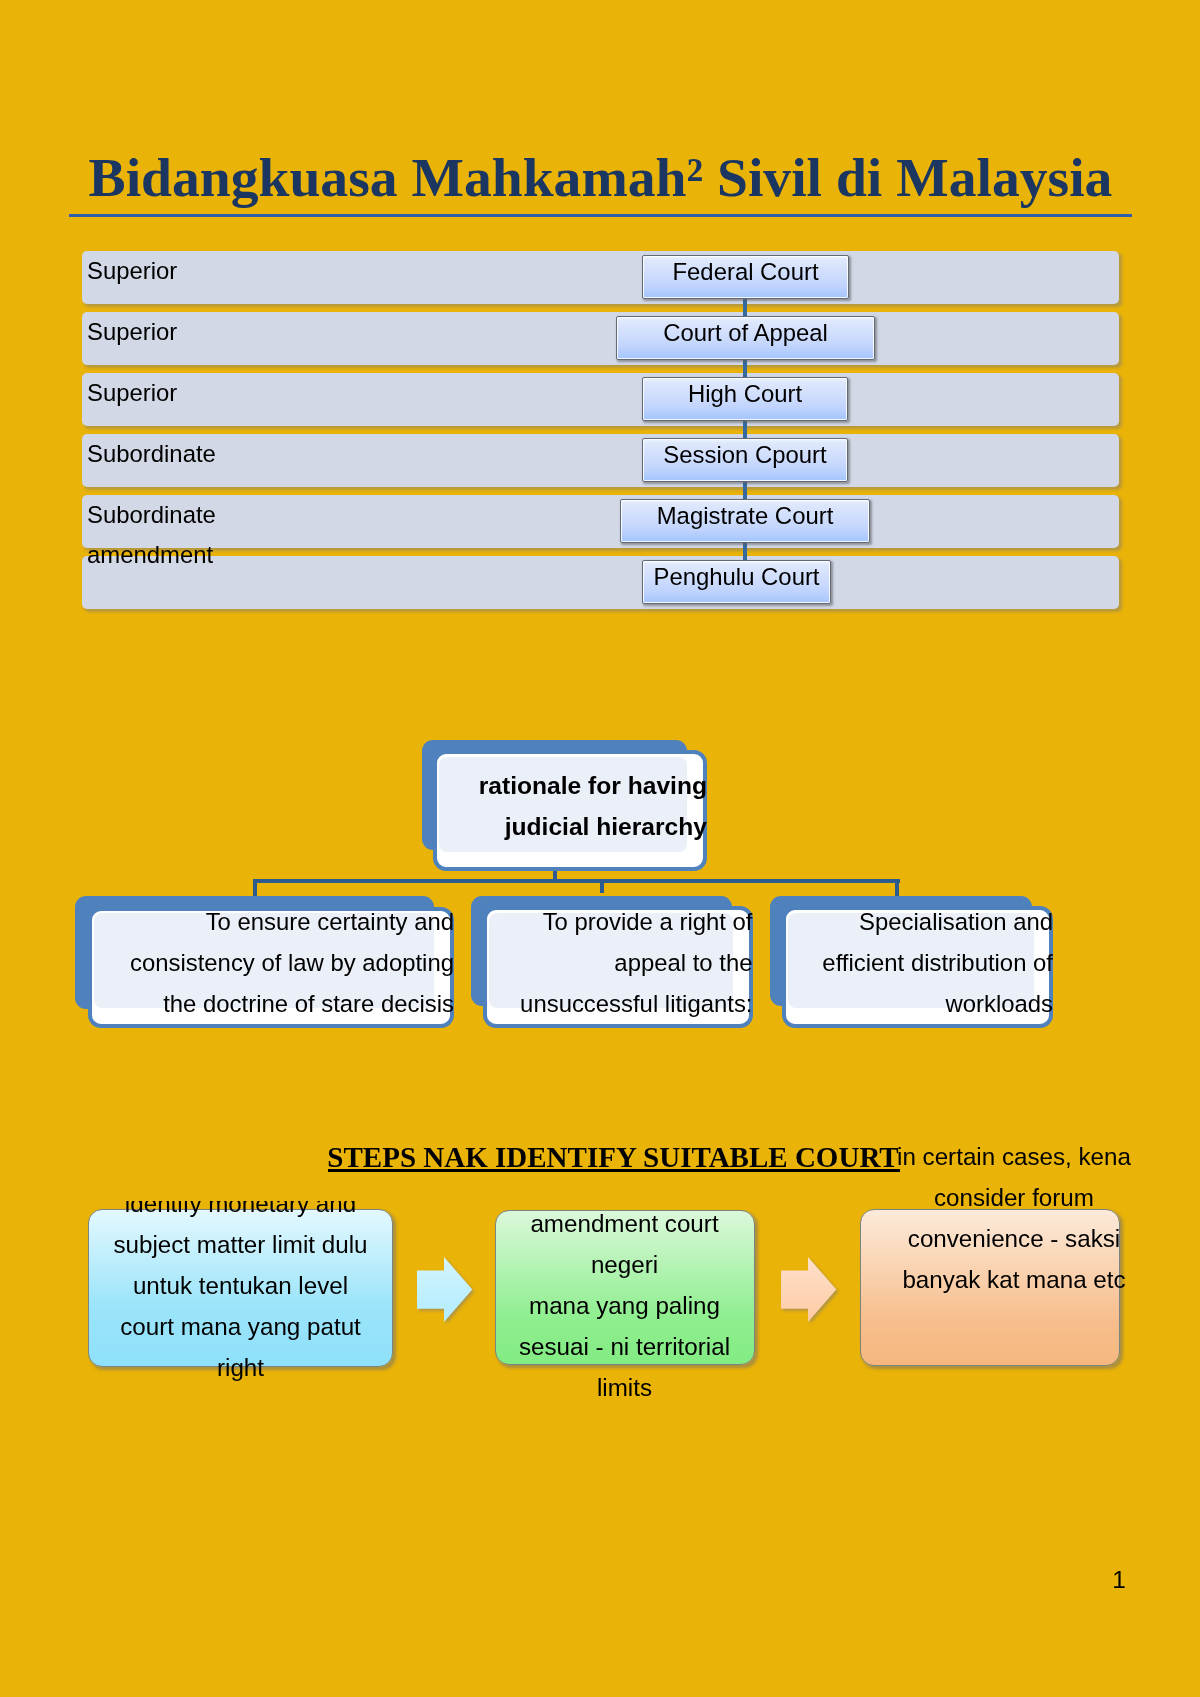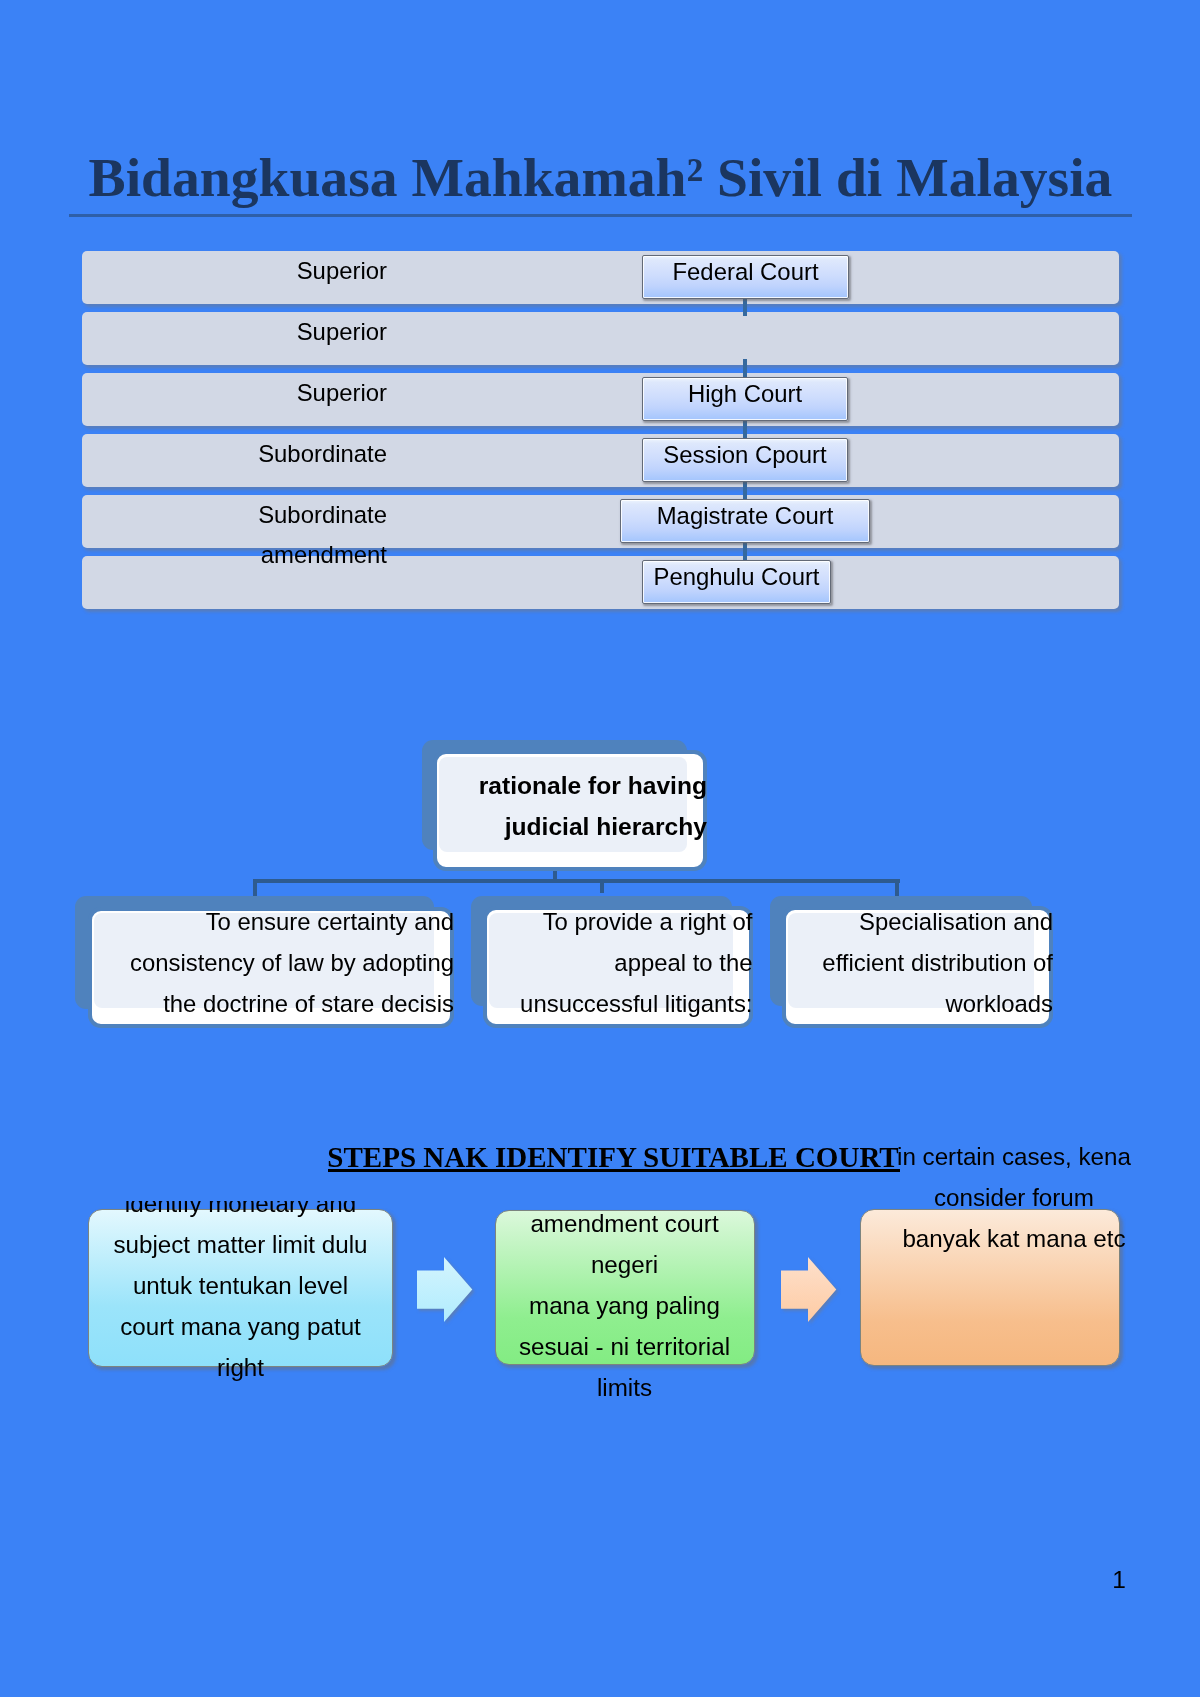--- a/index.html
+++ b/index.html
@@ -1,33 +1,33 @@
 <!DOCTYPE html>
 <html><head>
 <meta charset="utf-8">
 <style>
   *{-webkit-font-smoothing:antialiased;}
   .stext,.rb-text,.bandlabel,.court,#title,#steps-title,#pagenum{transform:translateZ(0);}
   html,body{margin:0;padding:0;background:#ffffff;}
   body{width:1200px;height:1697px;position:relative;overflow:hidden;
        font-family:"Liberation Sans",sans-serif;
        -webkit-font-smoothing:antialiased;}
-  .page{position:absolute;left:0;top:0;width:1200px;height:1697px;background:#3b82f6;}
+  .page{position:absolute;left:0;top:0;width:1200px;height:1697px;background:#eab308;}
 
   
   #title{position:absolute;left:69px;top:149.5px;width:1063px;text-align:center;
          font-family:"Liberation Serif",serif;font-weight:bold;font-size:55.6px;
          color:#1B3660;line-height:1;white-space:nowrap;}
   #title-rule{position:absolute;left:69px;top:214.2px;width:1063px;height:2.4px;background:#2E5FA8;}
 
   
   #hier{position:absolute;left:0;top:0;width:1200px;height:640px;}
   .band{position:absolute;left:82px;width:1037px;height:53px;background:#D2D8E5;
         border-radius:5px;box-shadow:2.5px 2.5px 3px rgba(120,120,125,0.45);}
-  .bandlabel{position:absolute;left:87px;width:300px;text-align:right;
+  .bandlabel{position:absolute;left:87px;width:300px;text-align:left;
              font-size:23.9px;color:#000;line-height:41px;}
   .court{position:absolute;height:44px;box-sizing:border-box;
          border:1.3px solid #636A77;border-radius:2px;
          background:linear-gradient(to bottom,#EDF4FE 0%,#DEE8FC 10%,#D6E2FD 28%,#CDDCFD 48%,#BFD3FD 72%,#A9C8FD 94%,#A4C4FD 100%);
          box-shadow:1.6px 1.6px 2.2px rgba(90,90,95,0.55), inset 0 0 0 1px rgba(255,255,255,0.85);
          font-size:23.9px;color:#000;text-align:center;line-height:31px;z-index:3;}
   .conn{position:absolute;width:4.3px;background:#35699F;z-index:2;}
 
   
   #rat{position:absolute;left:0;top:0;width:1200px;height:1100px;}
@@ -84,20 +84,21 @@
     <div class="bandlabel" style="top:250px">Superior</div>
     <div class="bandlabel" style="top:311px">Superior</div>
     <div class="bandlabel" style="top:372px">Superior</div>
     <div class="bandlabel" style="top:433px">Subordinate</div>
     <div class="bandlabel" style="top:494px">Subordinate</div>
     <div class="bandlabel" style="top:534px;line-height:41px">
       <div>amendment</div>
     </div>
 
     <div class="court" style="left:642px;top:255px;width:207px">Federal Court</div>
+    <div class="court" style="left:616px;top:316px;width:259px">Court of Appeal</div>
     <div class="court" style="left:642px;top:377px;width:206px">High Court</div>
     <div class="court" style="left:642px;top:438px;width:206px">Session Cpourt</div>
     <div class="court" style="left:620px;top:499px;width:250px">Magistrate Court</div>
     <div class="court" style="left:642px;top:560px;width:189px">Penghulu Court</div>
   </div>
 
   <div id="rat">
 
     <div class="tree" style="left:553px;top:868px;width:4.4px;height:14px"></div>
     <div class="tree" style="left:252.5px;top:878.7px;width:647px;height:4.5px"></div>
@@ -179,18 +180,19 @@
     </div>
     <div class="stext" style="left:494.5px;top:1203px;width:260px">
       <div>amendment court negeri</div>
       <div>mana yang paling</div>
       <div>sesuai - ni territorial</div>
       <div>limits</div>
     </div>
     <div class="stext" style="left:860px;top:1136px;width:308px">
       <div>in certain cases, kena</div>
       <div>consider forum</div>
+      <div>convenience  - saksi</div>
       <div>banyak kat mana etc</div>
     </div>
   </div>
 
   <div id="pagenum">1</div>
 </div>
 
 </body></html>

